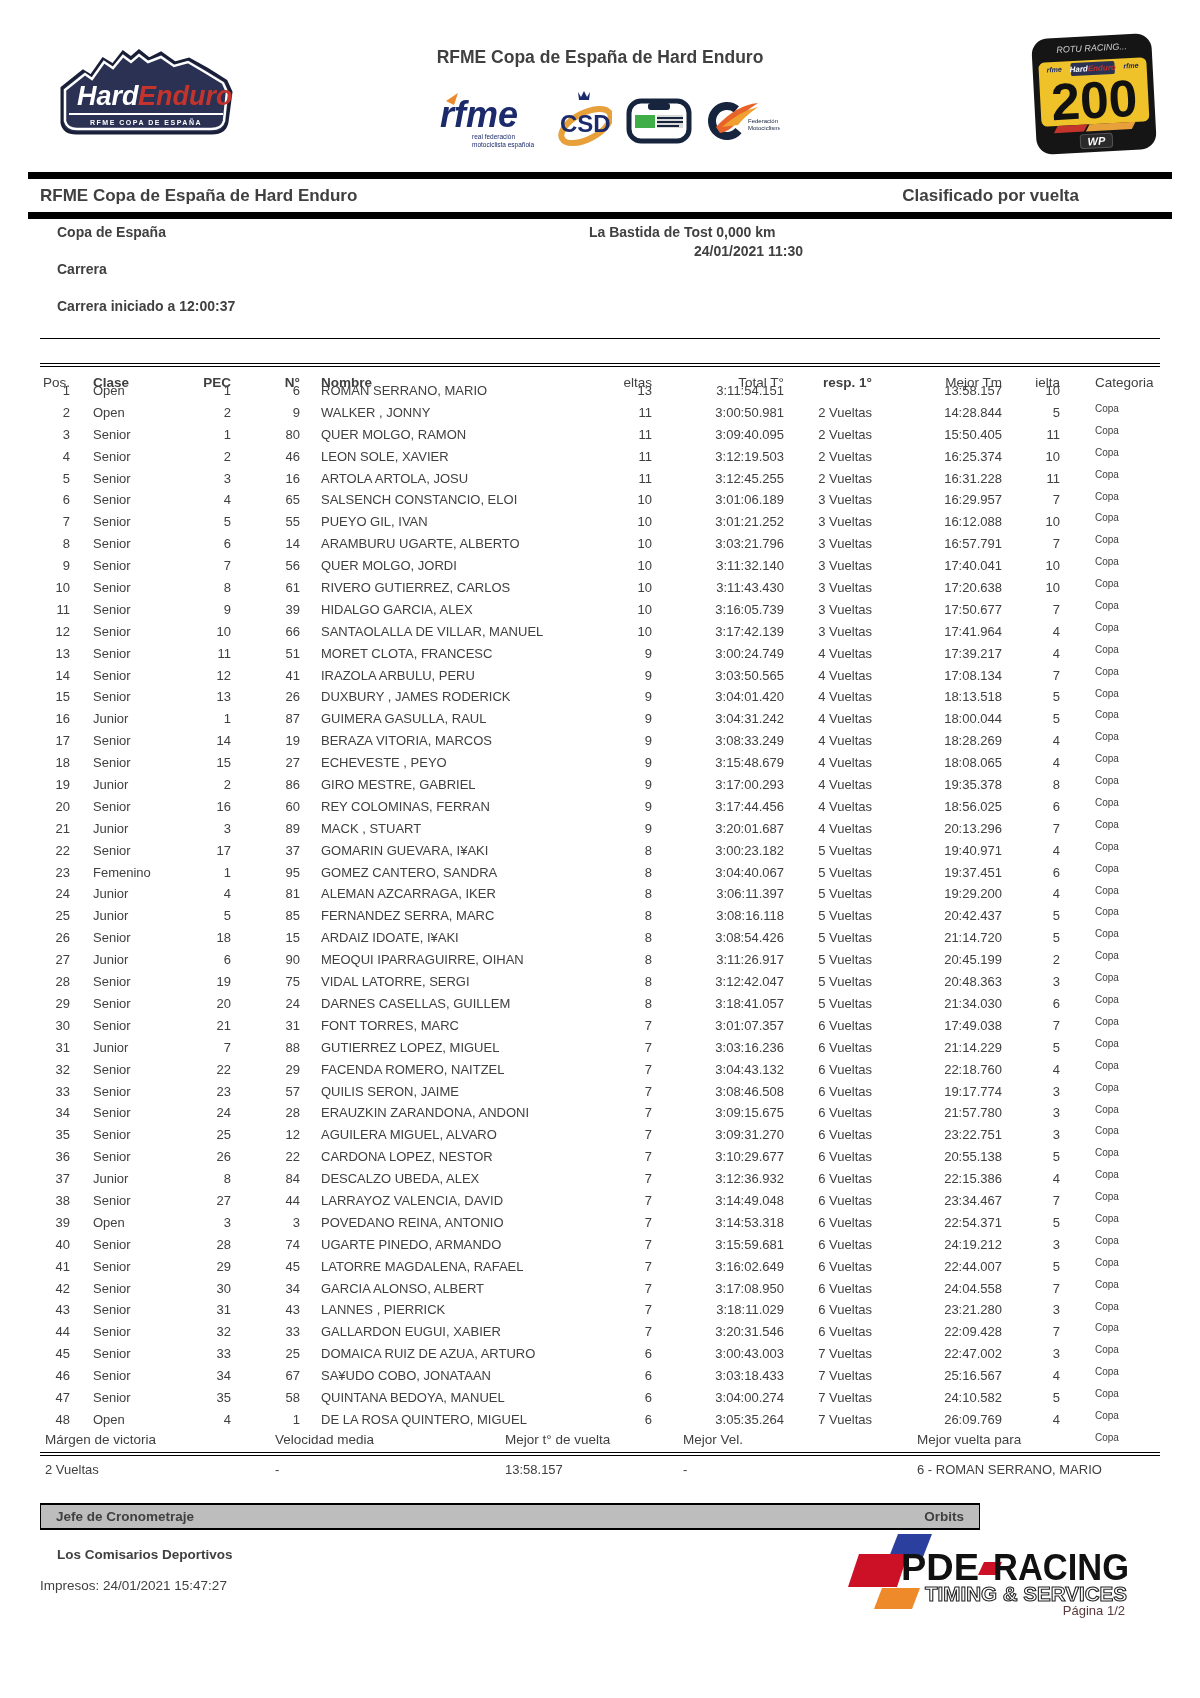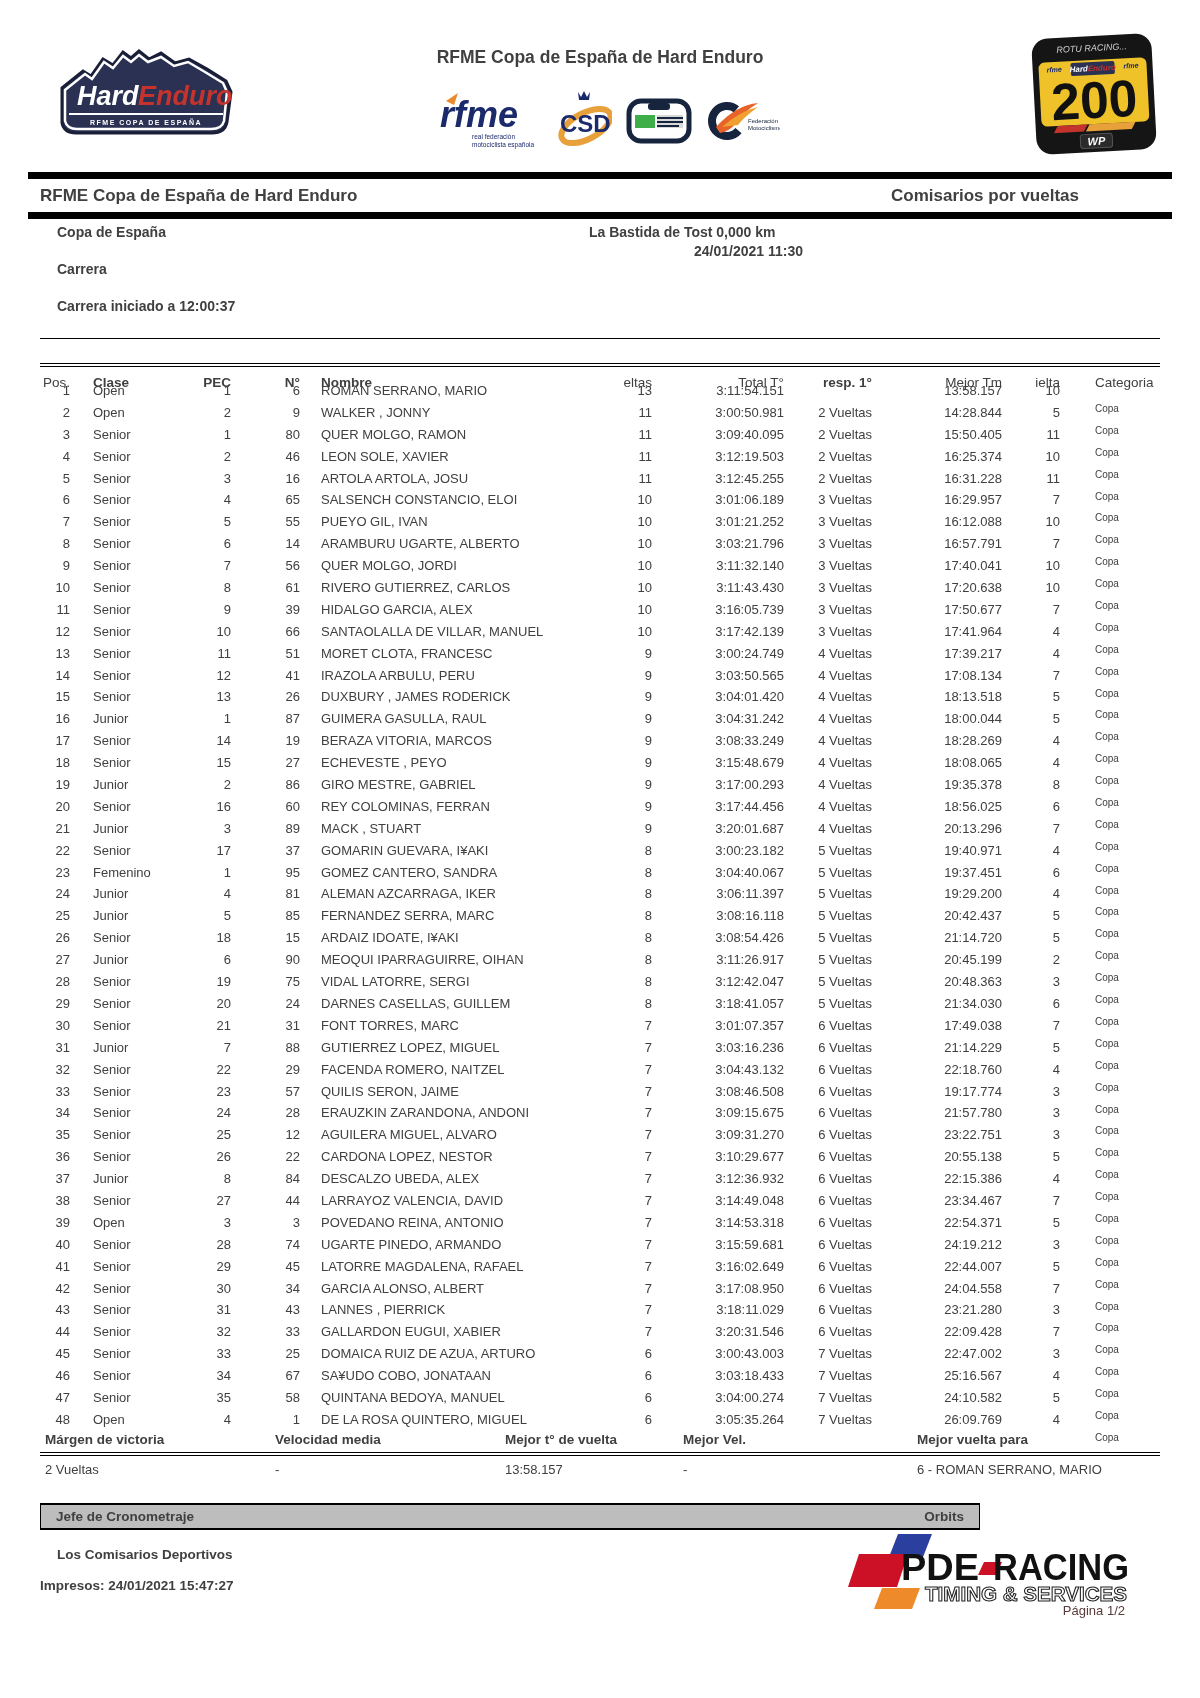--- a/index.html
+++ b/index.html
@@ -39,31 +39,31 @@
   .cell{white-space:nowrap;overflow:visible;}
   .c0,.c2,.c3,.c5,.c6,.c7,.c8,.c9{text-align:right;}
   .c1{padding-left:23px;} .c4{padding-left:21px;}
   .c10{padding-left:35px;font-size:10px;margin-top:36px;}
   .thead-row .c10{font-size:13.5px;}
 
   
   .summary{position:absolute;top:1432px;left:40px;width:1120px;}
   .srow{display:grid;grid-template-columns:230px 230px 178px 234px 248px;}
   .srow .scell{padding-left:5px;white-space:nowrap;}
-  .sheaders{font-size:13.5px;font-weight:bold;border-bottom:4px double #000;padding-bottom:5px;}
+  .sheaders{font-size:13.5px;font-weight:normal;border-bottom:4px double #000;padding-bottom:5px;}
   .svalues{font-size:13px;padding-top:6px;}
 
   
   .signbar{position:absolute;top:1503px;left:40px;width:940px;height:27px;
            background:#bdbdbd;border-top:2px solid #000;border-bottom:2px solid #000;
            border-left:1px solid #000;border-right:1px solid #000;box-sizing:border-box;
            display:flex;justify-content:space-between;align-items:center;
            padding:0 15px;font-size:13.5px;font-weight:bold;}
   .comisarios{position:absolute;top:1547px;left:57px;font-size:13.5px;font-weight:bold;}
-  .impresos{position:absolute;top:1578px;left:40px;font-size:13.5px;font-weight:bold;}
+  .impresos{position:absolute;top:1578px;left:40px;font-size:13.5px;font-weight:normal;}
   .pde-logo{position:absolute;left:845px;top:1531px;}
 </style>
 </head>
 <body>
 
 <div class="page">
 
   <div class="main-title">RFME Copa de España de Hard Enduro</div>
 
   <div class="logo-hardenduro">
@@ -122,21 +122,21 @@
         <polygon points="58,92 104,92 100,99 54,99" fill="#e8a13a"></polygon>
         <rect x="48" y="102" width="32" height="14" rx="3" fill="#2a2a2a" stroke="#555" stroke-width="1"></rect>
         <text x="64" y="113" font-family="Liberation Sans,sans-serif" font-size="11" font-weight="bold" font-style="italic" fill="#ffffff" text-anchor="middle">WP</text>
       </g>
     </svg>
   </div>
 
   <div class="bar bar1"></div>
   <div class="titlebar">
     <span>RFME Copa de España de Hard Enduro</span>
-    <span>Comisarios por vueltas</span>
+    <span>Clasificado por vuelta</span>
   </div>
   <div class="bar bar2"></div>
 
   <div class="inforow info-copa">Copa de España</div>
   <div class="inforow info-bastida">La Bastida de Tost 0,000 km</div>
   <div class="inforow info-carrera">Carrera</div>
   <div class="inforow info-datetime">24/01/2021 11:30</div>
   <div class="inforow info-started">Carrera iniciado a 12:00:37</div>
 
   <div class="results">

